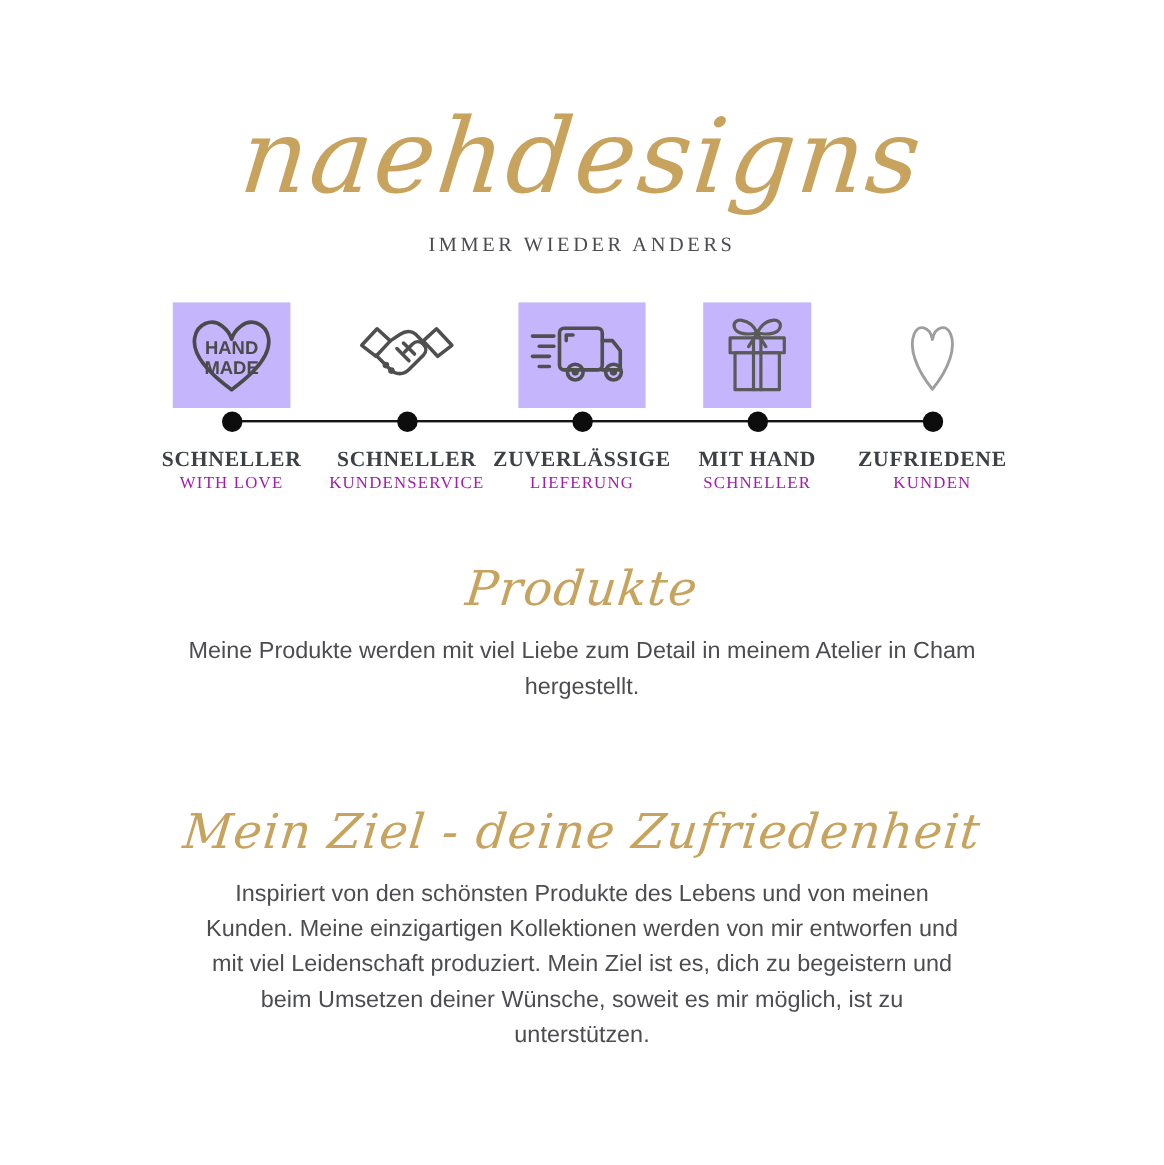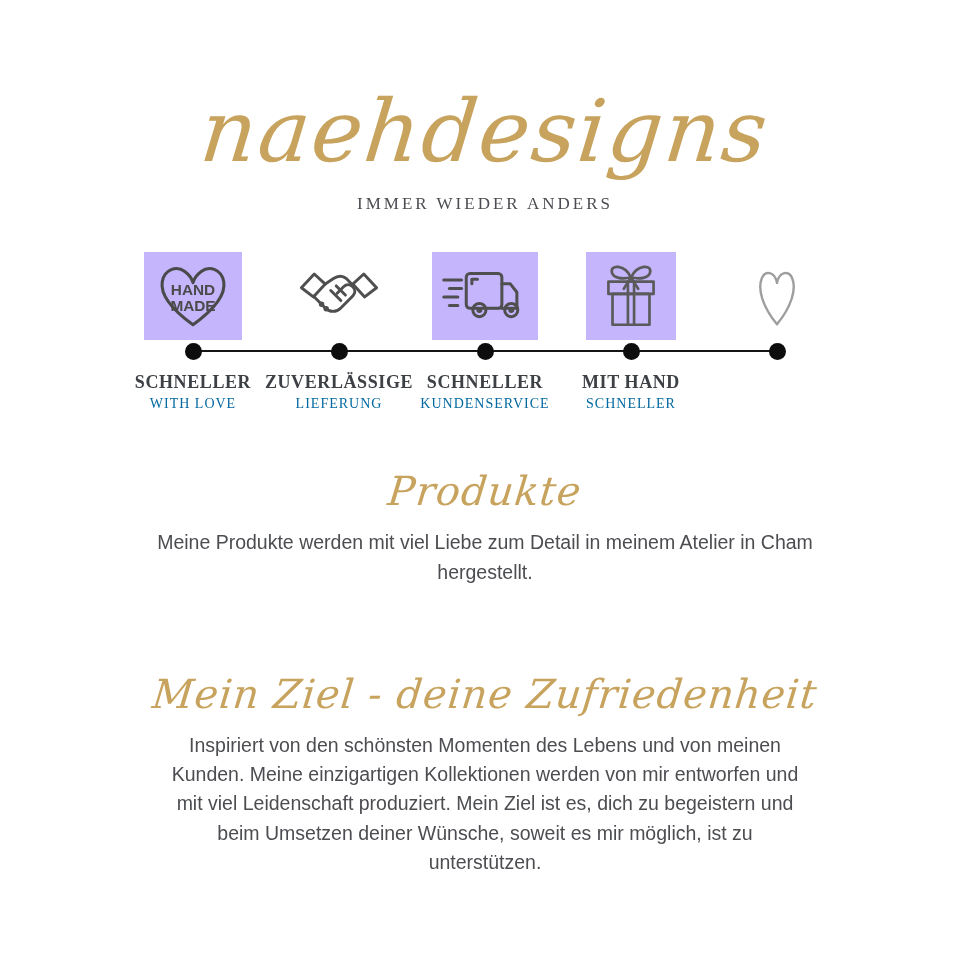--- a/index.html
+++ b/index.html
@@ -70,21 +70,21 @@
     font-size: 18px;
     letter-spacing: 0.6px;
     color: #3d4045;
     white-space: nowrap;
   }
   .feature-subtitle {
     margin-top: 3px;
     font-family: "Liberation Serif", serif;
     font-size: 14px;
     letter-spacing: 1px;
-    color: #0369a1;
+    color: #a21caf;
     white-space: nowrap;
   }
   
   .script-heading {
     text-align: center;
     font-family: "DejaVu Serif", serif;
     font-style: italic;
     font-size: 40px;
     letter-spacing: 1px;
     color: #c7a35e;
@@ -202,37 +202,41 @@
           </div>
       </div>
     </div>
 
     <div class="cols labels">
       <div class="col">
         <div class="feature-title">SCHNELLER</div>
         <div class="feature-subtitle">WITH LOVE</div>
       </div>
       <div class="col">
+        <div class="feature-title">SCHNELLER</div>
+        <div class="feature-subtitle">KUNDENSERVICE</div>
+      </div>
+      <div class="col">
         <div class="feature-title">ZUVERLÄSSIGE</div>
         <div class="feature-subtitle">LIEFERUNG</div>
       </div>
       <div class="col">
-        <div class="feature-title">SCHNELLER</div>
-        <div class="feature-subtitle">KUNDENSERVICE</div>
-      </div>
-      <div class="col">
         <div class="feature-title">MIT HAND</div>
         <div class="feature-subtitle">SCHNELLER</div>
+      </div>
+      <div class="col">
+        <div class="feature-title">ZUFRIEDENE</div>
+        <div class="feature-subtitle">KUNDEN</div>
       </div>
     </div>
   </div>
 
   <div class="section-produkte">
     <div class="script-heading">Produkte</div>
     <p class="body-text" style="max-width:660px">Meine Produkte werden mit viel Liebe zum Detail in meinem Atelier in Cham hergestellt.</p>
   </div>
 
   <div class="section-ziel">
     <div class="script-heading">Mein Ziel - deine Zufriedenheit</div>
-    <p class="body-text" style="max-width:650px">Inspiriert von den schönsten Momenten des Lebens und von meinen Kunden. Meine einzigartigen Kollektionen werden von mir entworfen und mit viel Leidenschaft produziert. Mein Ziel ist es, dich zu begeistern und beim Umsetzen deiner Wünsche, soweit es mir möglich, ist zu unterstützen.</p>
+    <p class="body-text" style="max-width:650px">Inspiriert von den schönsten Produkte des Lebens und von meinen Kunden. Meine einzigartigen Kollektionen werden von mir entworfen und mit viel Leidenschaft produziert. Mein Ziel ist es, dich zu begeistern und beim Umsetzen deiner Wünsche, soweit es mir möglich, ist zu unterstützen.</p>
   </div>
 
 </div>
 
 </body></html>

